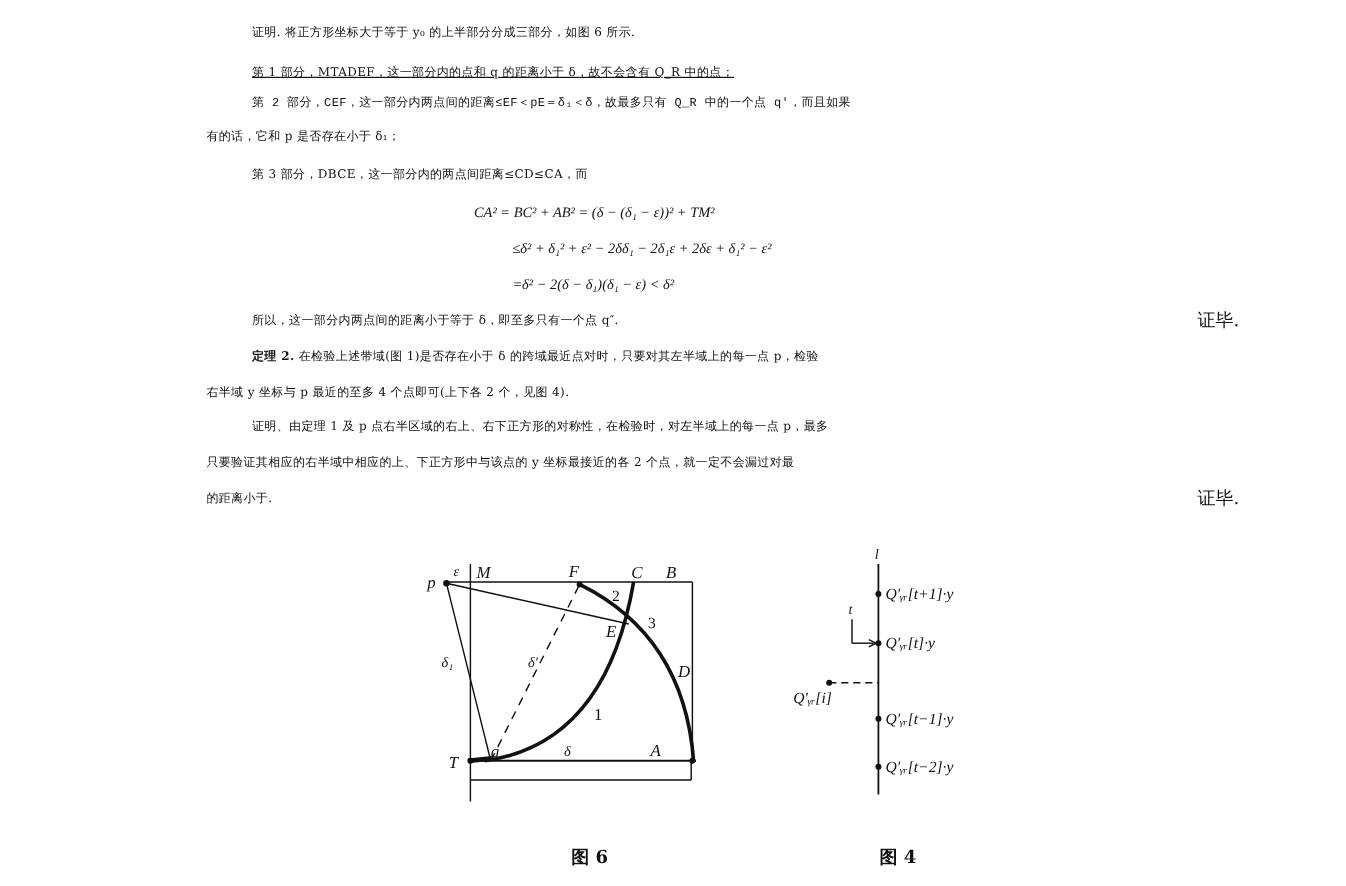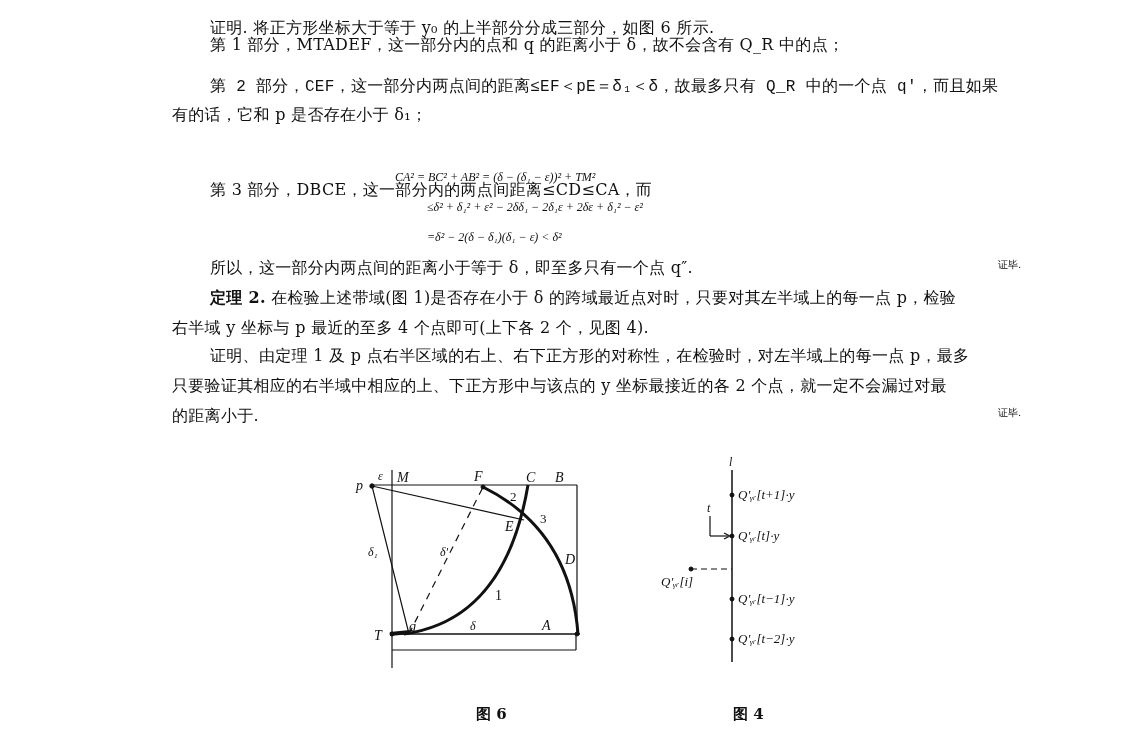--- a/index.html
+++ b/index.html
@@ -1,34 +1,34 @@
 <!DOCTYPE html>
 <html><head>
 <meta charset="utf-8">
 <style>
   html, body { margin:0; padding:0; background:#ffffff; }
   body { width:1122px; height:738px; position:relative; overflow:hidden;
          font-family: "DejaVu Serif", "Liberation Serif", serif; color:#111; }
-  .line { position:absolute; font-size:16px; white-space:nowrap; letter-spacing:0.3px; line-height:20px; }
+  .line { position:absolute; font-size:10px; white-space:nowrap; letter-spacing:0.3px; line-height:20px; }
   .bold { font-weight:bold;margin-top:48px; }
   .eq { position:absolute; font-size:12px; white-space:nowrap; font-family:"Liberation Serif", serif; font-style:italic; line-height:20px; }
-  .qed { position:absolute; font-size:10px; white-space:nowrap;text-align:right; }
+  .qed { position:absolute; font-size:15px; white-space:nowrap;text-align:right; }
   .caption { position:absolute; font-size:15px; font-weight:bold; white-space:nowrap; }
   svg { position:absolute; left:0; top:0; }
   .lbl { font-family:"Liberation Serif", serif; font-style:italic; font-size:14px; fill:#111; }
   .lbln { font-family:"Liberation Serif", serif; font-size:14px; fill:#111; }
 </style>
 </head>
 <body>
 
 <div class="line" style="left:210px; top:18px;">证明. 将正方形坐标大于等于 y₀ 的上半部分分成三部分，如图 6 所示.</div>
-<div class="line" style="left:210px; top:35px;">第 1 部分，MTADEF，这一部分内的点和 q 的距离小于 δ，故不会含有 Q_R 中的点；</div>
+<div class="line" style="left:210px; top:51px;text-decoration:underline;">第 1 部分，MTADEF，这一部分内的点和 q 的距离小于 δ，故不会含有 Q_R 中的点；</div>
 <div class="line" style="left:210px; top:77px;font-family:Liberation Mono, monospace;">第 2 部分，CEF，这一部分内两点间的距离≤EF＜pE＝δ₁＜δ，故最多只有 Q_R 中的一个点 q′，而且如果</div>
 <div class="line" style="left:172px; top:105px;">有的话，它和 p 是否存在小于 δ₁；</div>
-<div class="line" style="left:210px; top:136px;margin-top:44px;">第 3 部分，DBCE，这一部分内的两点间距离≤CD≤CA，而</div>
+<div class="line" style="left:210px; top:136px;">第 3 部分，DBCE，这一部分内的两点间距离≤CD≤CA，而</div>
 
 <div class="eq" style="left:395px; top:167px;">CA² = BC² + AB² = (δ − (δ₁ − ε))² + TM²</div>
 <div class="eq" style="left:427px; top:197px;text-align:center;">≤δ² + δ₁² + ε² − 2δδ₁ − 2δ₁ε + 2δε + δ₁² − ε²</div>
 <div class="eq" style="left:427px; top:227px;">=δ² − 2(δ − δ₁)(δ₁ − ε) &lt; δ²</div>
 
 <div class="line" style="left:210px; top:258px;">所以，这一部分内两点间的距离小于等于 δ，即至多只有一个点 q″.</div>
 <div class="qed" style="left:998px; top:258px;">证毕.</div>
 
 <div class="line" style="left:210px; top:288px;">
   <span class="bold">定理 2.</span>

